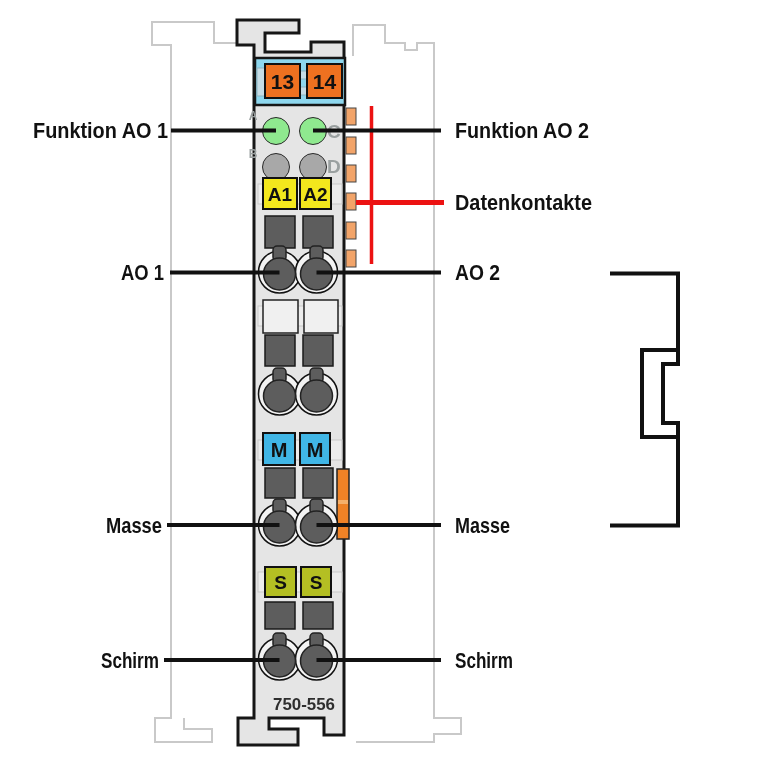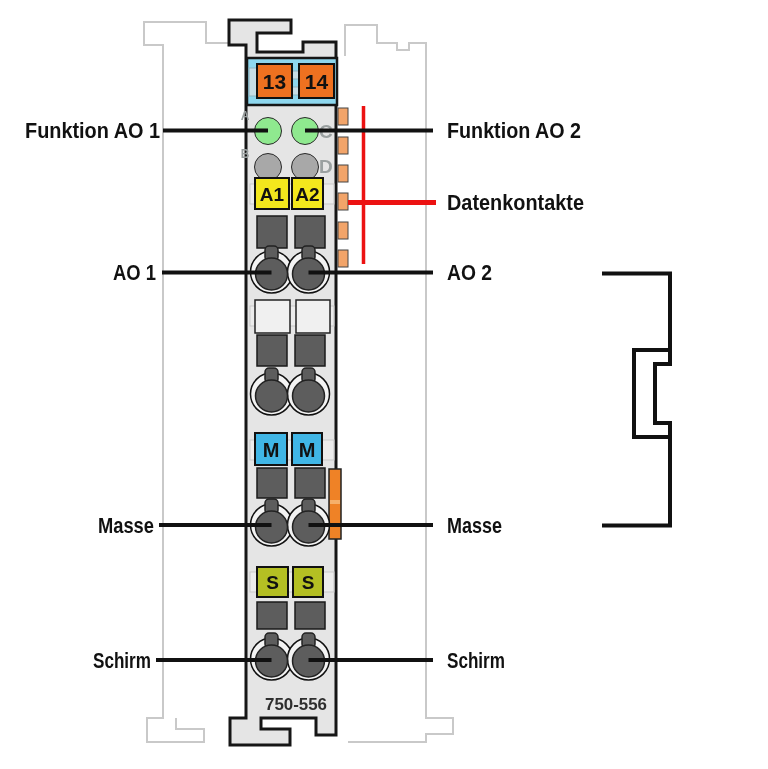--- a/index.html
+++ b/index.html
@@ -1,17 +1,17 @@
 <!DOCTYPE html>
 <html><head>
 <meta charset="utf-8">
 <style>
   html,body{margin:0;padding:0;background:#ffffff;}
   .stage{position:relative;width:672px;height:769px;background:#ffffff;overflow:hidden;
-         font-family:"Liberation Sans", sans-serif;}
+         font-family:"Liberation Sans", sans-serif;margin-left:8px;}
   svg text{font-family:"Liberation Sans", sans-serif;}
   .lbl{font-weight:bold;font-size:22px;fill:#111111;}
   .marker{font-weight:bold;fill:#111111;}
   .ledletter{font-weight:bold;fill:#9aa0a0;}
   .moduleid{font-weight:bold;font-size:16px;fill:#2e2e2e;}
 </style>
 </head>
 <body>
 
 <div class="stage">

